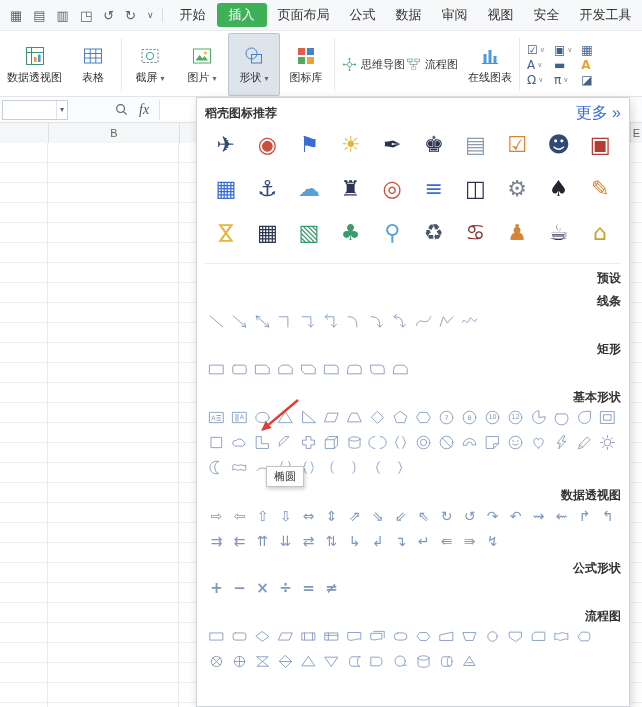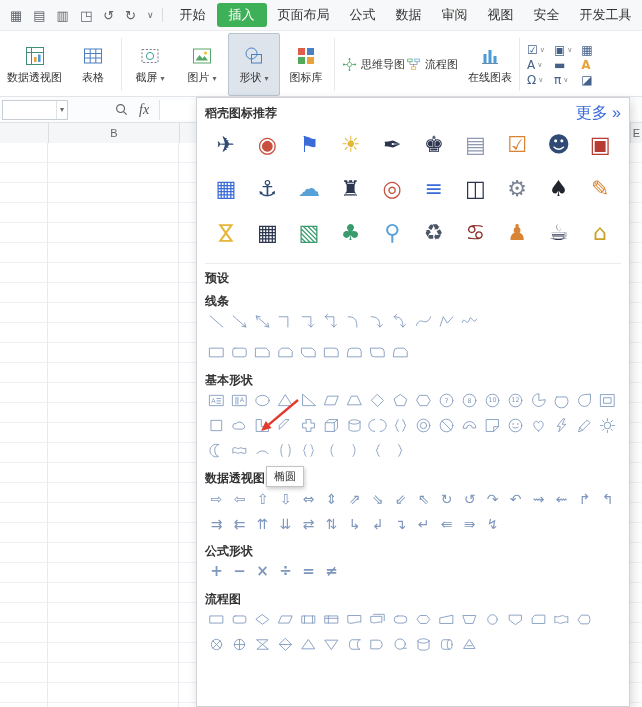--- a/index.html
+++ b/index.html
@@ -65,21 +65,21 @@
   .shapes-panel{position:absolute;left:196px;top:97px;width:434px;height:610px;background:#fff;
     border:1px solid #cfd2d6;box-shadow:2px 4px 10px rgba(0,0,0,.16);box-sizing:border-box;
     padding:5px 8px;z-index:5;overflow:hidden;}
   .rec-header{display:flex;justify-content:space-between;align-items:center;height:20px;}
   .rec-title{font-size:12px;font-weight:bold;color:#333;}
   .rec-more{font-size:16px;color:#3a6bd8;}
   .rec-grid{display:grid;grid-template-columns:repeat(10,1fr);grid-auto-rows:44px;align-items:center;justify-items:center;}
   .rec-ic{font-family:"DejaVu Sans",sans-serif;font-size:22px;line-height:1;display:inline-block;}
   .sec{margin-top:8px;}
   .sec.preset{border-top:1px solid #ececee;padding-top:6px;}
-  .sec-title{display:block;font-size:12px;font-weight:bold;color:#333;height:15px;}
+  .sec-title{display:block;font-size:12px;font-weight:bold;color:#333;height:15px;text-align:right;}
   .shape-row{display:flex;align-items:center;height:23px;margin-top:2px;}
   .sc{width:23px;height:22px;display:flex;align-items:center;justify-content:center;flex:0 0 auto;}
   .sc svg{width:19px;height:19px;}
   .sc svg *{stroke:#7e97bd;fill:none;stroke-width:1.1;stroke-linejoin:round;stroke-linecap:round;}
   .sc svg .f{fill:#7e97bd;stroke:none;}
   .sc svg text{fill:#7e97bd;stroke:none;font-size:8px;font-family:"DejaVu Sans",sans-serif;}
   .sc.g{font-family:"DejaVu Sans",sans-serif;font-size:14px;color:#7e97bd;line-height:1;}
   .eq .sc.g{font-size:15px;font-weight:bold;}
 
   .red-arrow{position:absolute;left:248px;top:395px;z-index:8;pointer-events:none;}
@@ -377,20 +377,21 @@
           </span>
           <span class="sc">
             <svg viewBox="0 0 24 24">
               <path d="M3 13C5 4 9 20 12 9 14 2 17 18 21 9"></path>
             </svg>
           </span>
         </div>
     </div>
 
     <div class="sec">
+      <span class="sec-title">矩形</span>
       <div class="shape-row">
           <span class="sc">
             <svg viewBox="0 0 24 24">
               <rect x="3.5" y="6.5" width="17" height="11"></rect>
             </svg>
           </span>
           <span class="sc">
             <svg viewBox="0 0 24 24">
               <rect x="3.5" y="6.5" width="17" height="11" rx="2.5"></rect>
             </svg>

